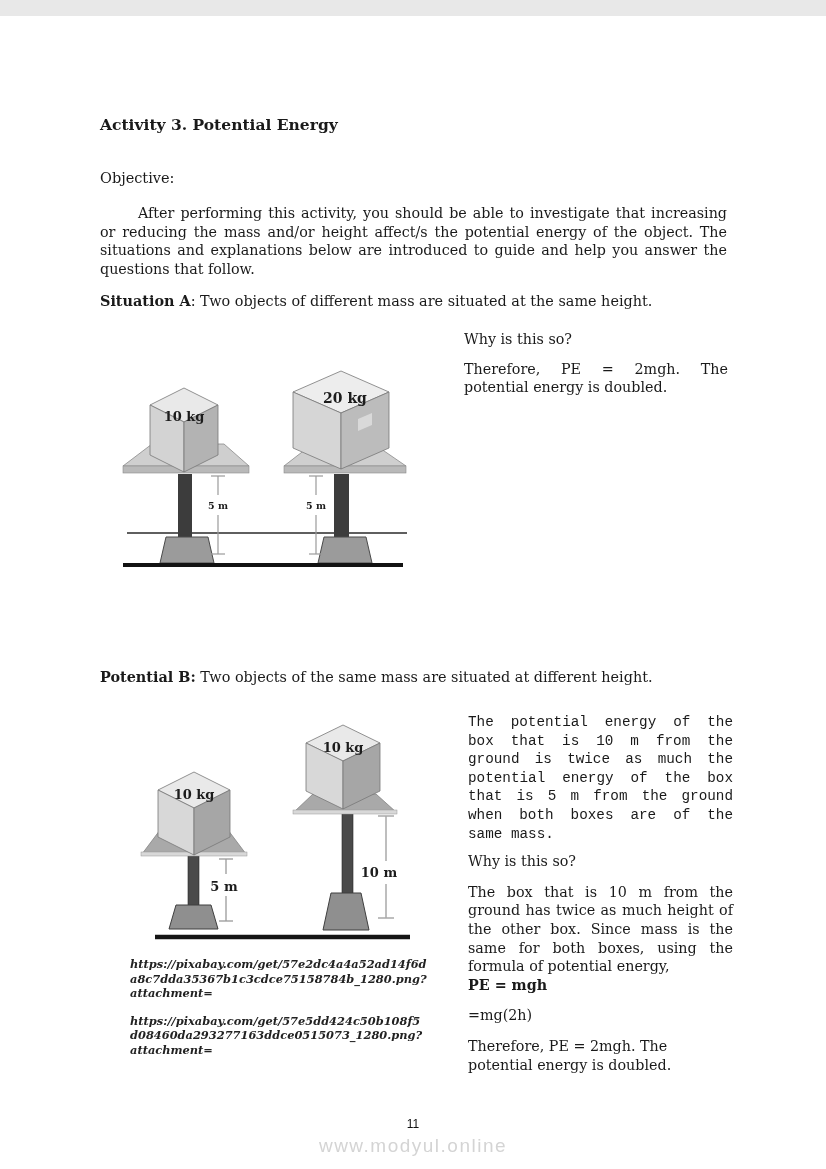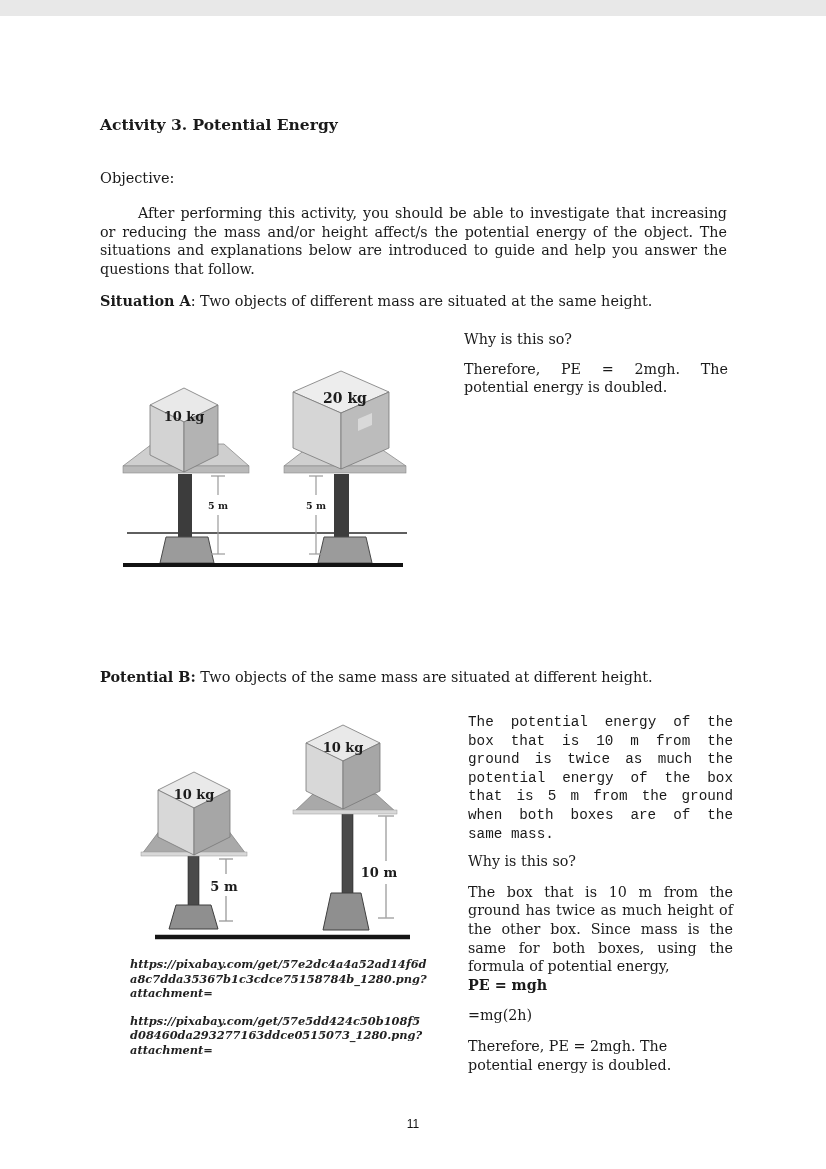--- a/index.html
+++ b/index.html
@@ -190,14 +190,15 @@
     <p class="formula f-b2">=mg(2h)</p>
     <p class="concl-b">Therefore, PE = 2mgh. The potential energy is doubled.</p>
   </div>
 
   <div class="abs sources">
     <p>https://pixabay.com/get/57e2dc4a4a52ad14f6da8c7dda35367b1c3cdce75158784b_1280.png?attachment=</p>
     <p>https://pixabay.com/get/57e5dd424c50b108f5d08460da293277163ddce0515073_1280.png?attachment=</p>
   </div>
 
   <div class="abs page-number">11</div>
+  <div class="abs watermark">www.modyul.online</div>
 
 </div>
 
 </body></html>

